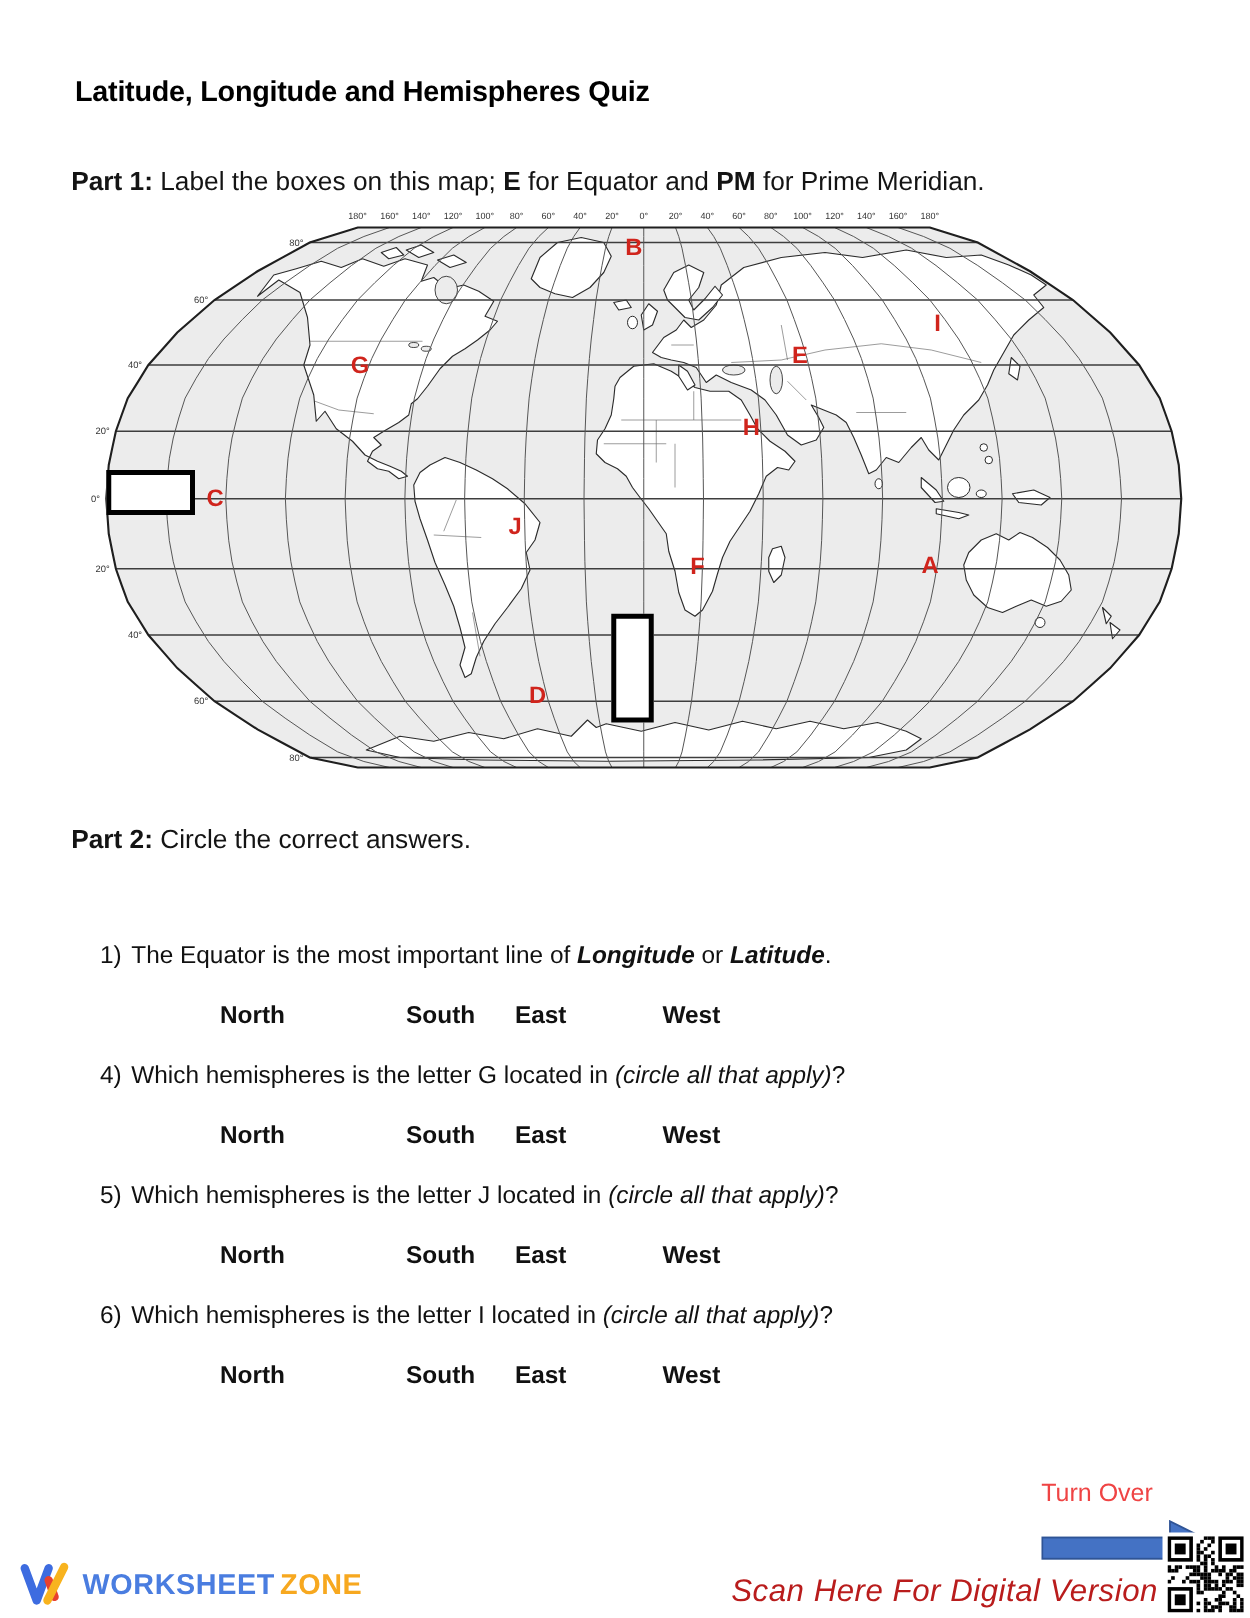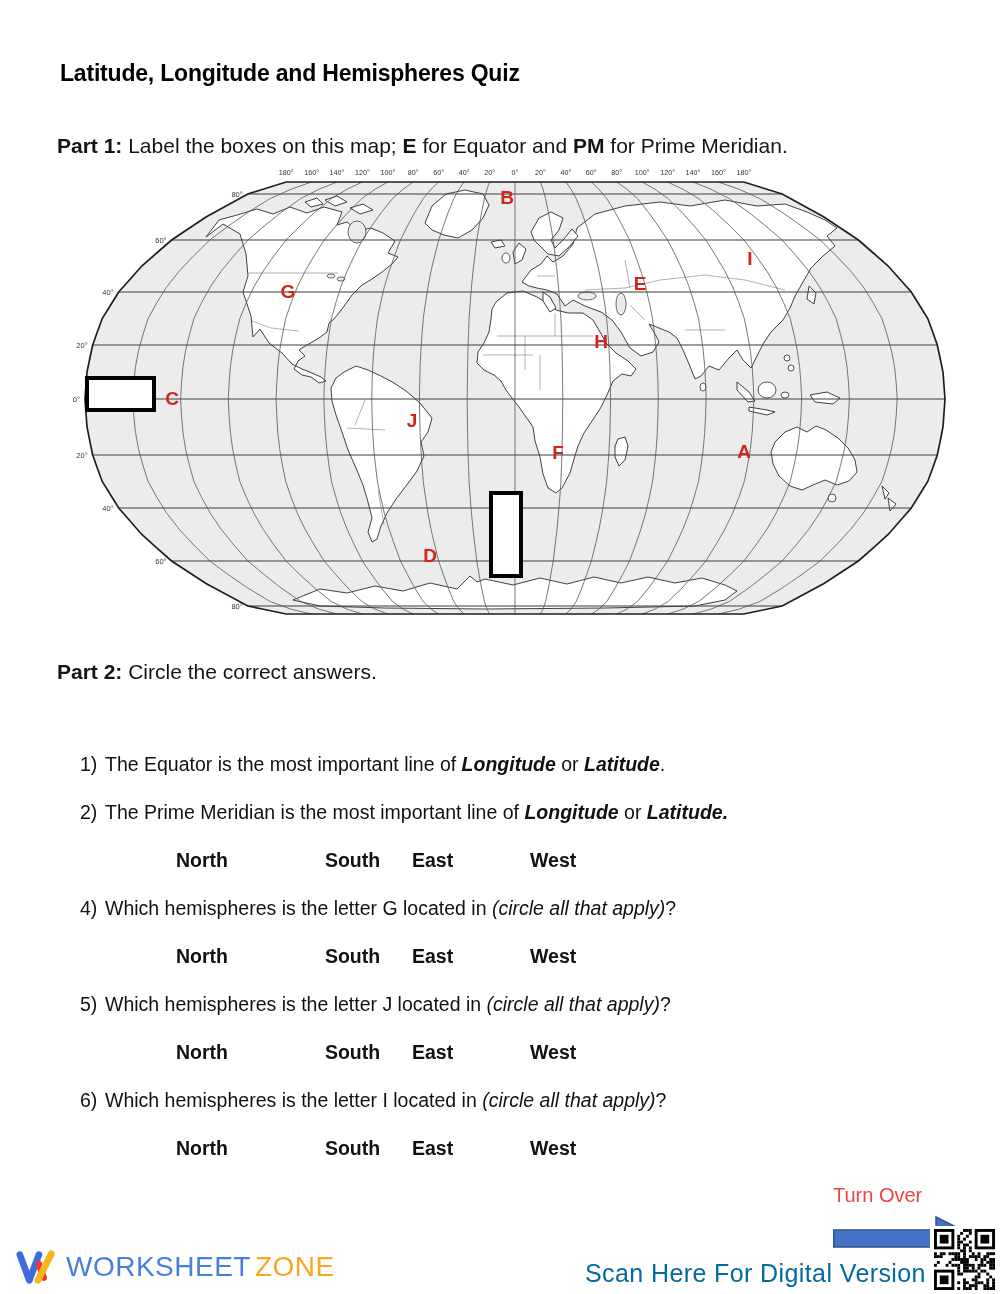--- a/index.html
+++ b/index.html
@@ -20,23 +20,23 @@
   .questions{position:absolute;left:80px;top:706px;width:880px;margin-top:44px;}
   .row{height:48px;font-size:19.5px;line-height:29px;white-space:nowrap;}
   .qn{display:inline-block;width:25px;}
   .opts{padding-left:96px;font-weight:700;}
   .opt{display:inline-block;}
   .opt.o0{width:117px;} .opt.o1{width:119px;text-align:center;} .opt.o2{width:118px;}
   .turn-over{left:833px;top:1184px;font-size:20px;font-weight:400;color:#ef4444;}
   #arrow-svg{position:absolute;left:833px;top:1216px;}
   .qr-wrap{position:absolute;left:930px;top:1226px;width:68px;height:66px;background:#fff;
            display:flex;align-items:center;justify-content:center;}
-  .scan-text{left:585px;top:1259px;font-size:25px;color:#0369a1;letter-spacing:0.4px;}
+  .scan-text{left:585px;top:1259px;font-size:25px;color:#b91c1c;letter-spacing:0.4px;font-style:italic;}
   .logo{left:16px;top:1247px;display:flex;align-items:center;}
-  .logo-words{font-size:28px;font-weight:400;letter-spacing:0.5px;margin-left:8px;}
+  .logo-words{font-size:23px;font-weight:700;letter-spacing:0.5px;margin-left:8px;}
   .logo-w1{color:#4a7de0;} .logo-w2{color:#f7a81f;margin-left:4px;}
 </style>
 </head>
 <body>
 
 <div class="abs page-title">Latitude, Longitude and Hemispheres Quiz</div>
 
 <div class="abs part-line part1">
   <b class="seg">Part 1:</b><span> Label the boxes on this map; </span><b class="seg">E</b><span> for Equator and </span><b class="seg">PM</b><span> for Prime Meridian.</span>
 </div>
@@ -161,21 +161,20 @@
   <div class="ansbox box-equator"></div>
   <div class="ansbox box-pm"></div>
 </div>
 
 <div class="abs part-line part2">
   <b class="seg">Part 2:</b><span> Circle the correct answers.</span>
 </div>
 
 <div class="questions">
   <div class="row"><span class="qn">1)</span><span>The Equator is the most important line of </span><span class="bi">Longitude</span><span> or </span><span class="bi">Latitude</span><span>.</span></div>
-  <div class="row"><span class="qn">2)</span><span>The Prime Meridian is the most important line of </span><span class="bi">Longitude</span><span> or </span><span class="bi">Latitude.</span><span></span></div>
   <div class="row opts"><span class="opt o0">North</span><span class="opt o1">South</span><span class="opt o2">East</span><span class="opt o3">West</span></div>
   <div class="row"><span class="qn">4)</span><span>Which hemispheres is the letter G located in </span><span class="it">(circle all that apply)</span><span>?</span></div>
   <div class="row opts"><span class="opt o0">North</span><span class="opt o1">South</span><span class="opt o2">East</span><span class="opt o3">West</span></div>
   <div class="row"><span class="qn">5)</span><span>Which hemispheres is the letter J located in </span><span class="it">(circle all that apply)</span><span>?</span></div>
   <div class="row opts"><span class="opt o0">North</span><span class="opt o1">South</span><span class="opt o2">East</span><span class="opt o3">West</span></div>
   <div class="row"><span class="qn">6)</span><span>Which hemispheres is the letter I located in </span><span class="it">(circle all that apply)</span><span>?</span></div>
   <div class="row opts"><span class="opt o0">North</span><span class="opt o1">South</span><span class="opt o2">East</span><span class="opt o3">West</span></div>
 </div>
 
 <div class="abs turn-over">Turn Over</div>

